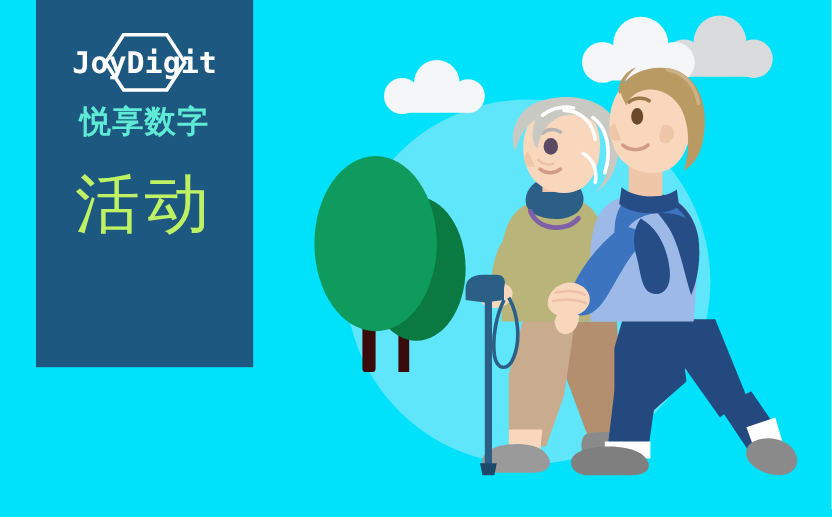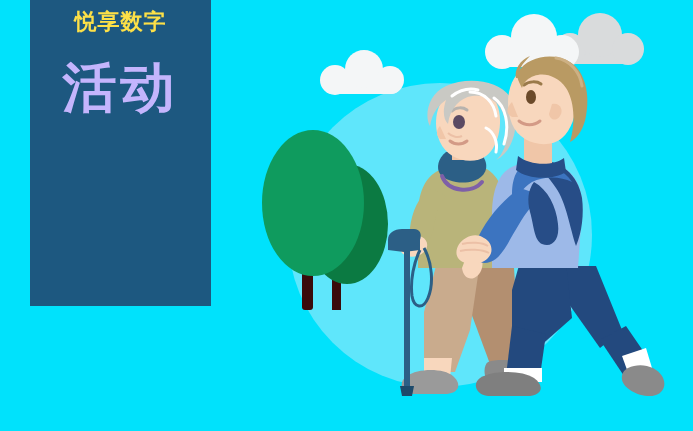--- a/index.html
+++ b/index.html
@@ -61,34 +61,34 @@
     color: #ffffff;
     font-family: "DejaVu Sans Mono", monospace;
     font-size: 25px;
     font-weight: bold;
     letter-spacing: 0px;
     line-height: 1;
     white-space: nowrap;
   }
   .brand-cn {
     margin-top: 11px;
-    color: #fde047;
+    color: #5eead4;
     font-family: "DejaVu Sans", sans-serif;
-    font-size: 22px;
+    font-size: 26px;
     font-weight: bold;
     letter-spacing: 1px;
     line-height: 1;
     white-space: nowrap;
   }
   .title-cn {
     margin-top: 26px;
-    color: #c4b5fd;
+    color: #bef264;
     font-family: "DejaVu Sans", sans-serif;
     font-size: 54px;
-    font-weight: bold;
+    font-weight: normal;
     line-height: 1.08;
     text-align: center;
     letter-spacing: 4px;
     white-space: nowrap;
   }
   .title-line-2 { margin-top: 4px; }
 </style>
 </head>
 <body>
 
@@ -249,20 +249,26 @@
                C558 76 544 72 534 76 C528 78 524 82 522 88
                C518 80 516 76 518 72 Z" fill="#b99a63"></path>
       <path d="M516 78 C514 70 520 60 530 56 C522 64 518 70 518 78 Z" fill="#b99a63"></path>
       <path d="M556 58 C570 60 580 72 582 86" stroke="#cdb083" stroke-width="3" fill="none" stroke-linecap="round"></path>
     </g>
 
   </svg>
 
   <div class="brand-panel">
 
+    <div class="logo-block">
+      <svg class="logo-hex" viewBox="0 0 72 52">
+        <polygon points="18,3 54,3 69,26 54,49 18,49 3,26" fill="none" stroke="#ffffff" stroke-width="3"></polygon>
+      </svg>
+      <span class="logo-word">JoyDigit</span>
+    </div>
 
     <div class="brand-cn">悦享数字</div>
 
     <div class="title-cn">
       <div>活动</div>
     </div>
 
   </div>
 
 </div>

